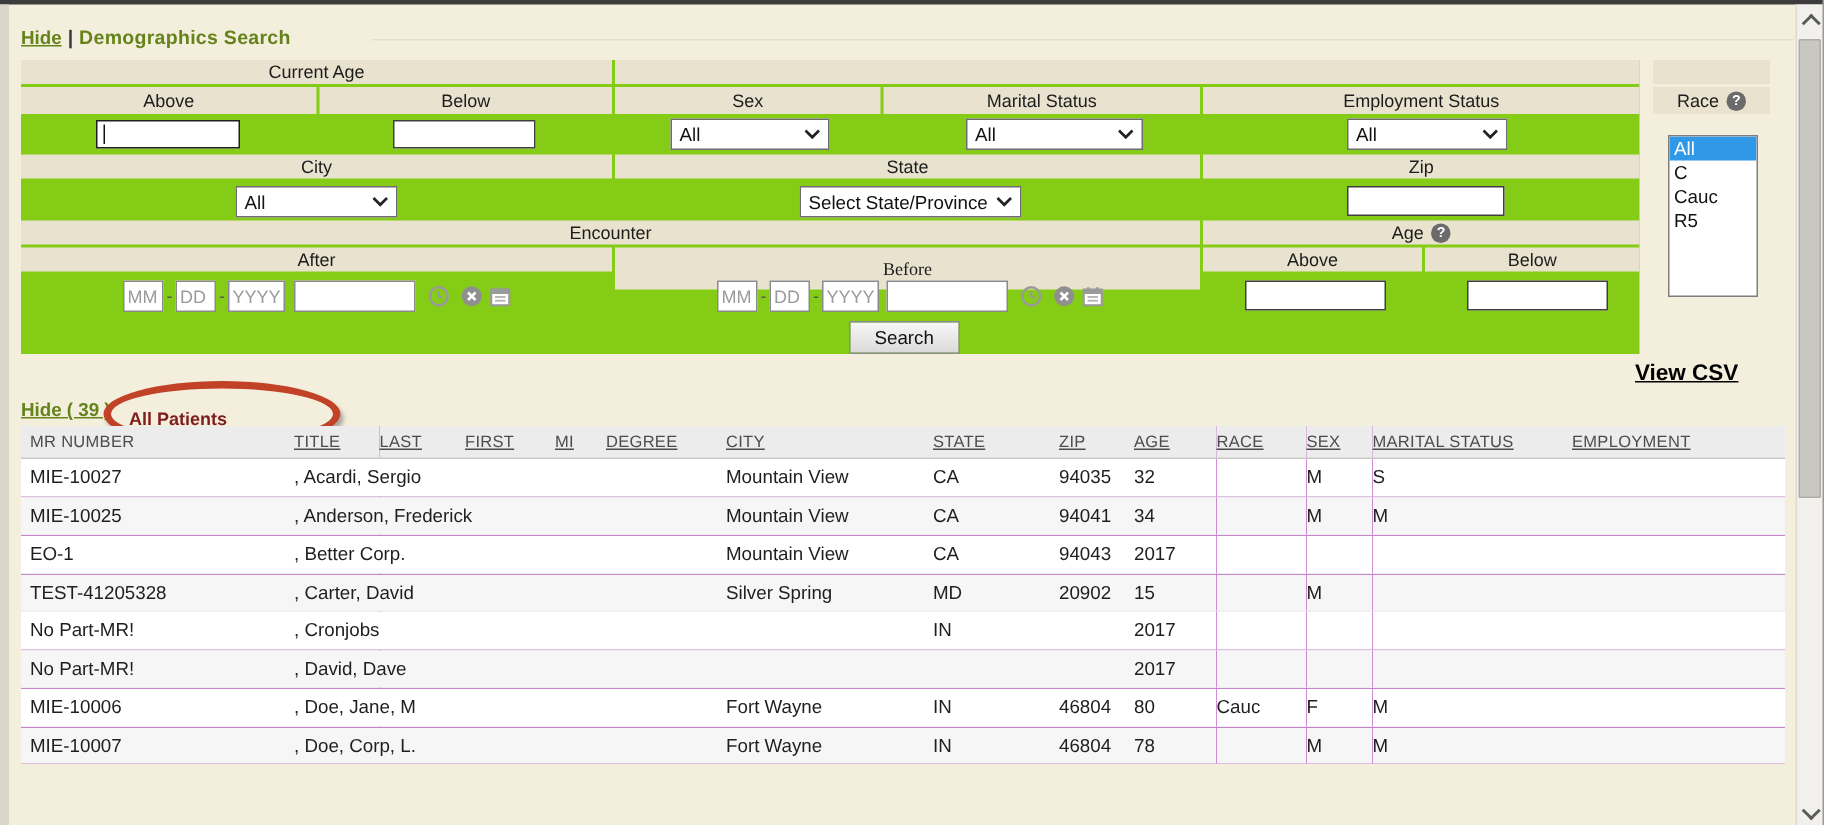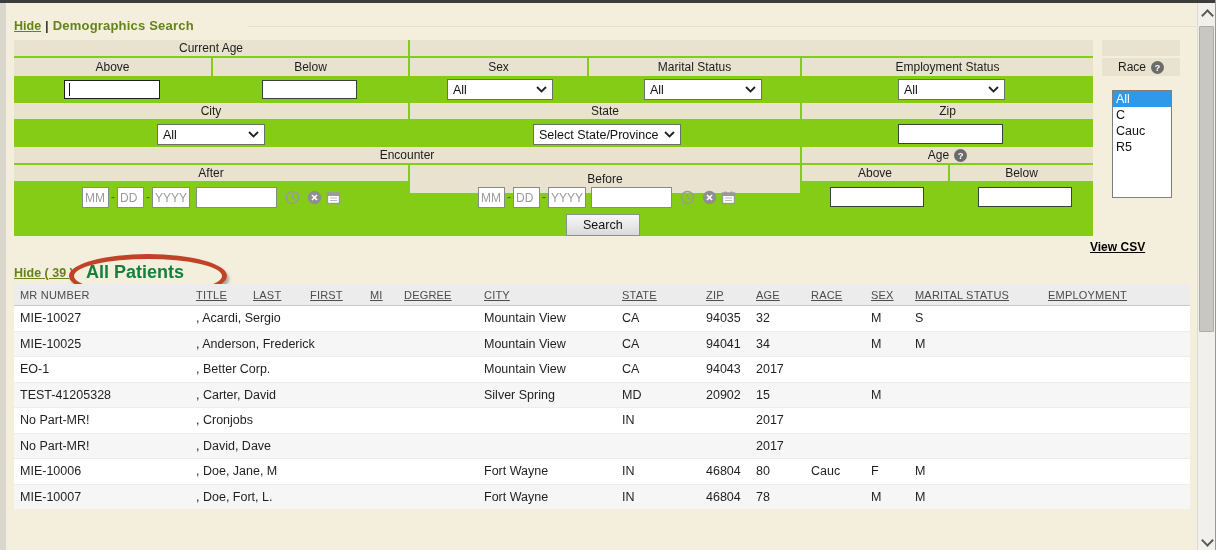--- a/index.html
+++ b/index.html
@@ -35,25 +35,25 @@
   .btn{position:absolute;height:22px;background:linear-gradient(#f7f7f7,#dadada);border:1px solid #8f8f8f;
        font:12.5px "Liberation Sans",sans-serif;color:#111;padding:0 16px;cursor:pointer;}
 
   
   .racebox{position:absolute;left:1112px;top:90px;width:58px;height:106px;background:#fff;
            border:1px solid #7e7e7e;overflow:hidden;font-size:12.5px;}
   .race-opt{height:16px;line-height:16px;padding-left:3px;color:#111;cursor:default;}
   .race-opt.selected{background:#2f99e8;color:#fff;}
 
   
-  .viewcsv{position:absolute;left:1090px;top:240px;font-size:12px;font-weight:bold;color:#000;
+  .viewcsv{position:absolute;left:1090px;top:240px;font-size:15px;font-weight:bold;color:#000;
            text-decoration:underline;cursor:pointer;}
   .res-hide{position:absolute;left:14px;top:266px;font-size:12.5px;font-weight:bold;color:#64831a;
             text-decoration:underline;cursor:pointer;white-space:nowrap;}
-  .res-title{position:absolute;left:86px;top:262px;font-size:18px;font-weight:bold;color:#15803d;white-space:nowrap;}
+  .res-title{position:absolute;left:86px;top:272px;font-size:12px;font-weight:bold;color:#7f1d1d;white-space:nowrap;}
   .oval{position:absolute;left:69px;top:254px;width:148px;height:34px;border:5px solid #c14227;border-radius:50%;
         box-shadow:2px 3px 3px rgba(105,105,105,.55);pointer-events:none;}
 
   
   .ptable{position:absolute;left:14px;top:284px;width:1176px;border-collapse:collapse;table-layout:fixed;
           font-size:12.5px;color:#1f1f1f;background:#a21caf;}
   .ptable thead tr{background:#ececec;}
   .ptable th{font-weight:normal;font-size:11px;color:#4c4c4c;text-align:left;padding:5px 0 4px;
              border-bottom:1px solid #c9c9c9;letter-spacing:.2px;white-space:nowrap;}
   .ptable th:first-child{padding-left:6px;}
@@ -136,21 +136,21 @@
     </div>
     <input class="ti" style="left: 884px; top: 84px; width: 105px; height: 20px;" value="">
 
     <div class="band" style="left:0;top:107px;width:786px;height:16px;">Encounter</div>
     <div class="band" style="left:788px;top:107px;width:291px;height:16px;">
       <span>Age</span>
       <span class="help">?</span>
     </div>
 
     <div class="band" style="left:0;top:125px;width:394px;height:16px;">After</div>
-    <div class="band" style="left:396px;top:125px;width:390px;height:28px;">Before</div>
+    <div class="band" style="left:396px;top:125px;width:390px;height:28px;font-family:Liberation Serif, serif;">Before</div>
     <div class="band" style="left:788px;top:125px;width:146px;height:16px;">Above</div>
     <div class="band" style="left:936px;top:125px;width:143px;height:16px;">Below</div>
 
     <input class="dbox" style="left: 68px; top: 147px; width: 27px;" placeholder="MM">
     <span class="dash" style="left:97px;top:150px;">-</span>
     <input class="dbox" style="left: 103px; top: 147px; width: 27px;" placeholder="DD">
     <span class="dash" style="left:132px;top:150px;">-</span>
     <input class="dbox" style="left: 138px; top: 147px; width: 38px;" placeholder="YYYY">
     <input class="dbox" style="left: 182px; top: 147px; width: 81px;">
     <svg class="icon" style="left:271px;top:150px;" viewBox="0 0 15 15">
@@ -344,21 +344,21 @@
       <td>80</td>
       <td>Cauc</td>
       <td>F</td>
       <td>M</td>
       <td></td>
     </tr>
         <tr class="prow">
       <td>
             <div>MIE-10007</div>
           </td>
-      <td colspan="5">, Doe, Fort, L.</td>
+      <td colspan="5">, Doe, Corp, L.</td>
       <td>Fort Wayne</td>
       <td>IN</td>
       <td>46804</td>
       <td>78</td>
       <td></td>
       <td>M</td>
       <td>M</td>
       <td></td>
     </tr>
       </tbody>

